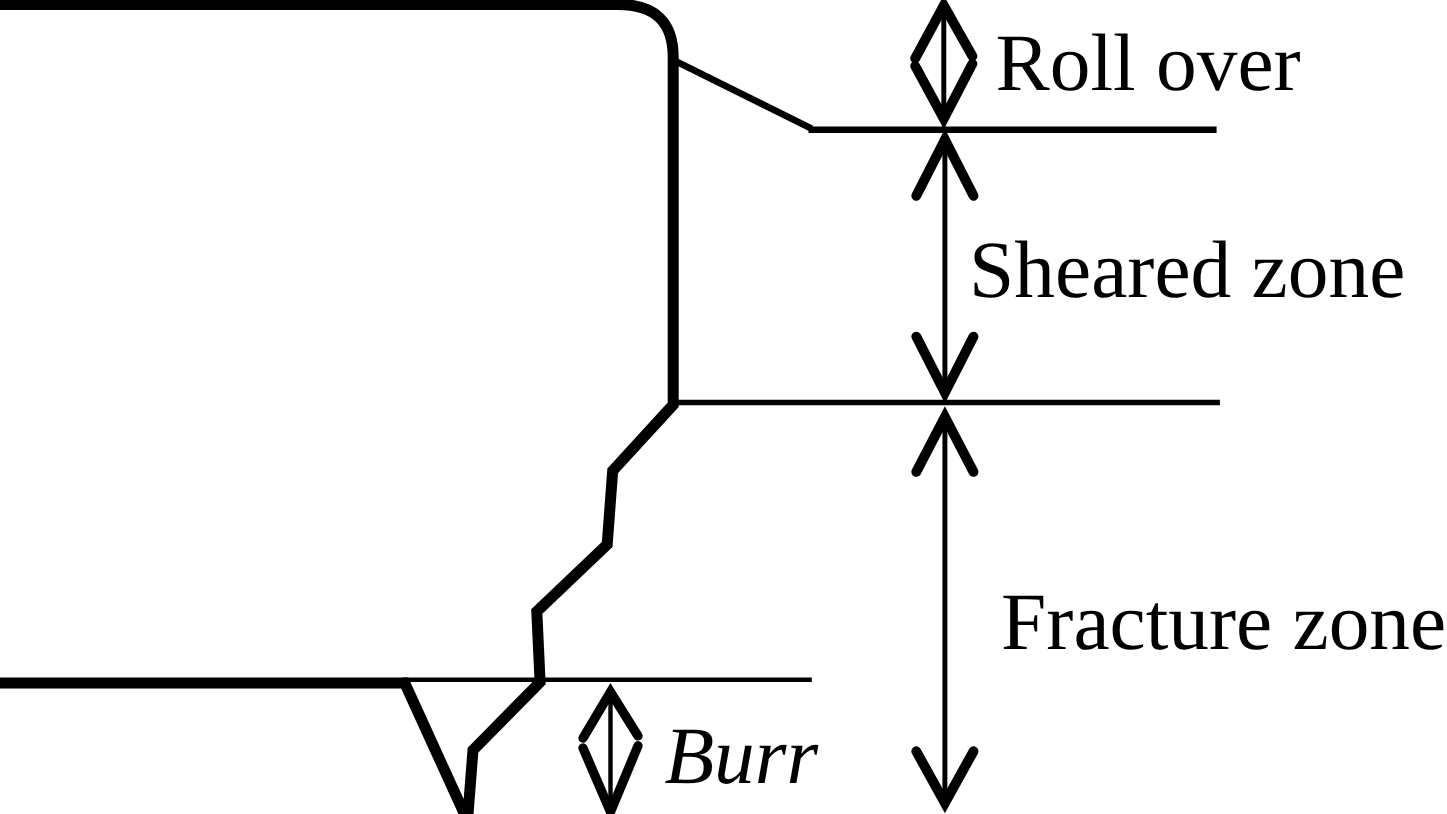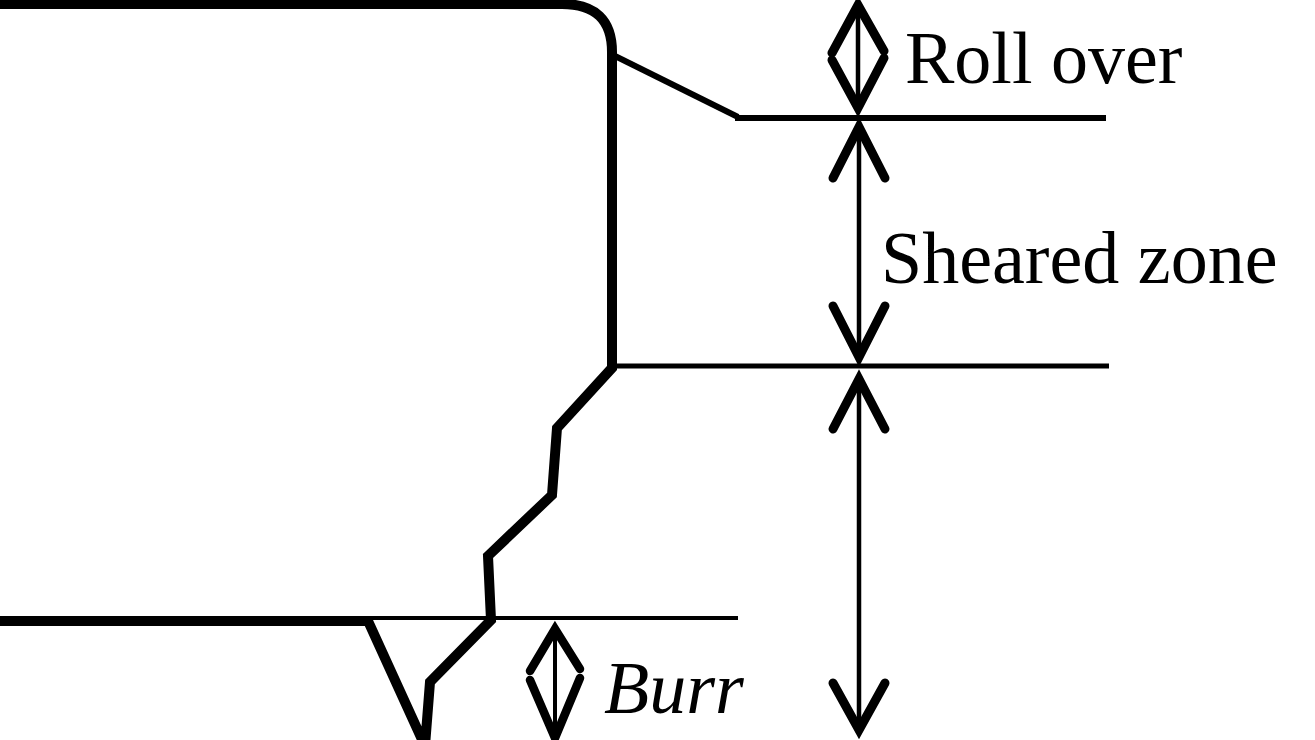--- a/index.html
+++ b/index.html
@@ -23,21 +23,21 @@
   }
   .zone-label {
     position: absolute;
     font-size: 74px;
     line-height: 1;
     color: #000000;
     white-space: nowrap;
     letter-spacing: 0;
   }
   #label-roll-over   { left: 905px; top: 21px;  }
-  #label-sheared     { left: 881px; top: 209px; margin-top: 12px; }
+  #label-sheared     { left: 881px; top: 209px; }
   #label-fracture    { left: 910px; top: 529px; }
   #label-burr        { left: 604px; top: 651px; font-style: italic; }
 </style>
 </head>
 <body>
 
 <div id="stage">
 
   <svg id="drawing" viewBox="0 0 1315 740" xmlns="http://www.w3.org/2000/svg" stroke="#000000" fill="none">
 
@@ -73,16 +73,17 @@
       <line x1="555" y1="632" x2="555" y2="734" stroke-width="4"></line>
       <path d="M 530 671 L 555 629 L 580 669" stroke-width="8.5"></path>
       <path d="M 530 680 L 555 738 L 580 678" stroke-width="8.5"></path>
     </g>
   </svg>
 
   <div id="label-roll-over" class="zone-label">Roll over</div>
 
   <div id="label-sheared" class="zone-label">Sheared zone</div>
 
+  <div id="label-fracture" class="zone-label">Fracture zone</div>
 
   <div id="label-burr" class="zone-label">Burr</div>
 
 </div>
 
 </body></html>

